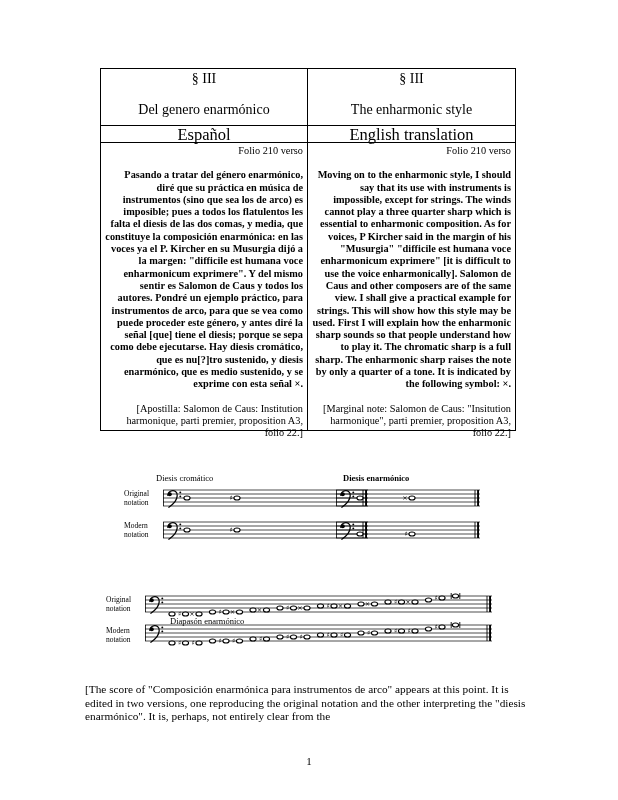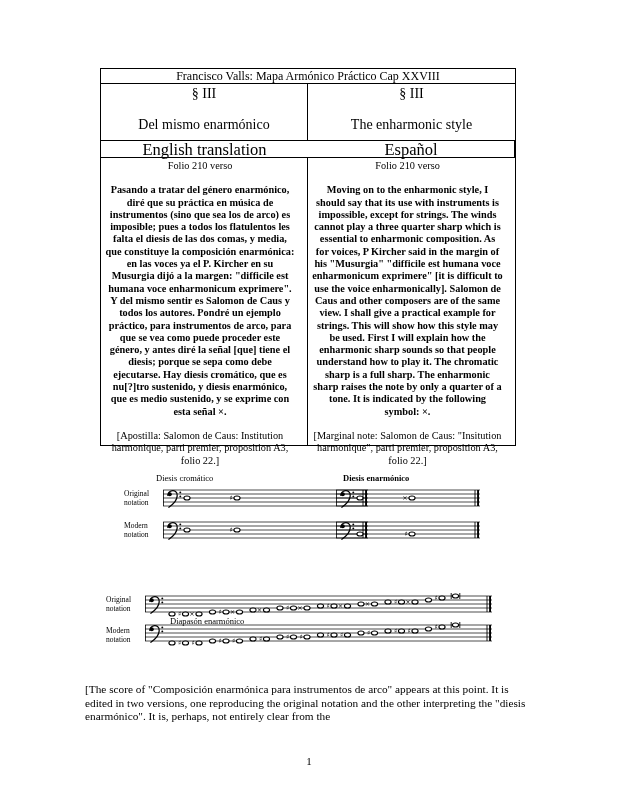--- a/index.html
+++ b/index.html
@@ -24,21 +24,21 @@
     border-bottom:1px solid #000;
   }
   .t-sect{height:57px;border-bottom:1px solid #000;}
   .t-head{height:17px;border-bottom:1px solid #000;}
   .t-body{height:287px;}
   .tcell{width:50%;box-sizing:border-box;}
   .tcell.first{border-right:1px solid #000;}
   .sect-cell{text-align:center;font-size:14px;padding-top:2px;}
   .sect-sub{margin-top:15px;}
   .head-cell{text-align:center;font-size:16.5px;line-height:17px;}
-  .body-cell{padding:2px 12px 0 4px;font-size:10.3px;line-height:12.3px;text-align:center;}
+  .body-cell{padding:2px 4px 0 4px;font-size:10.3px;line-height:12.3px;text-align:right;}
   .folio{margin-bottom:12px;}
   .bodytext{margin-bottom:12px;font-weight:bold;}
   
   .mus-title{position:absolute;font-size:8.5px;color:#000;}
   .mus-rowlabel{position:absolute;font-size:7.5px;line-height:8.5px;width:40px;}
   .staff{position:absolute;display:block;}
   
   .footer-par{
     position:absolute;left:85px;top:683px;width:450px;
     font-size:11.3px;line-height:13.5px;
@@ -47,36 +47,35 @@
     position:absolute;left:0;top:755px;width:618px;
     text-align:center;font-size:11px;
   }
 </style>
 </head>
 <body>
 
 <div class="page">
 
   <div class="vtable">
-    <div class="t-title">Francisco Valls: Mapa Armónico Práctico Cap XXVIII</div>
 
     <div class="trow t-sect">
       <div class="tcell first sect-cell">
         <div>§ III</div>
-        <div class="sect-sub">Del mismo enarmónico</div>
+        <div class="sect-sub">Del genero enarmónico</div>
       </div>
       <div class="tcell sect-cell">
         <div>§ III</div>
         <div class="sect-sub">The enharmonic style</div>
       </div>
     </div>
 
     <div class="trow t-head">
+      <div class="tcell first head-cell">Español</div>
       <div class="tcell head-cell">English translation</div>
-      <div class="tcell first head-cell">Español</div>
     </div>
 
     <div class="trow t-body">
       <div class="tcell first body-cell">
         <div class="folio">Folio 210 verso</div>
         <div class="bodytext">Pasando a tratar del género enarmónico, diré que su práctica en música de instrumentos (sino que sea los de arco) es imposible; pues a todos los flatulentos les falta el diesis de las dos comas, y media, que constituye la composición enarmónica: en las voces ya el P. Kircher en su Musurgia dijó a la margen: "difficile est humana voce enharmonicum exprimere". Y del mismo sentir es Salomon de Caus y todos los autores. Pondré un ejemplo práctico, para instrumentos de arco, para que se vea como puede proceder este género, y antes diré la señal [que] tiene el diesis; porque se sepa como debe ejecutarse. Hay diesis cromático, que es nu[?]tro sustenido, y diesis enarmónico, que es medio sustenido, y se exprime con esta señal ×.</div>
         <div>[Apostilla: Salomon de Caus: Institution harmonique, parti premier, proposition A3, folio 22.]</div>
       </div>
       <div class="tcell body-cell">
         <div class="folio">Folio 210 verso</div>

